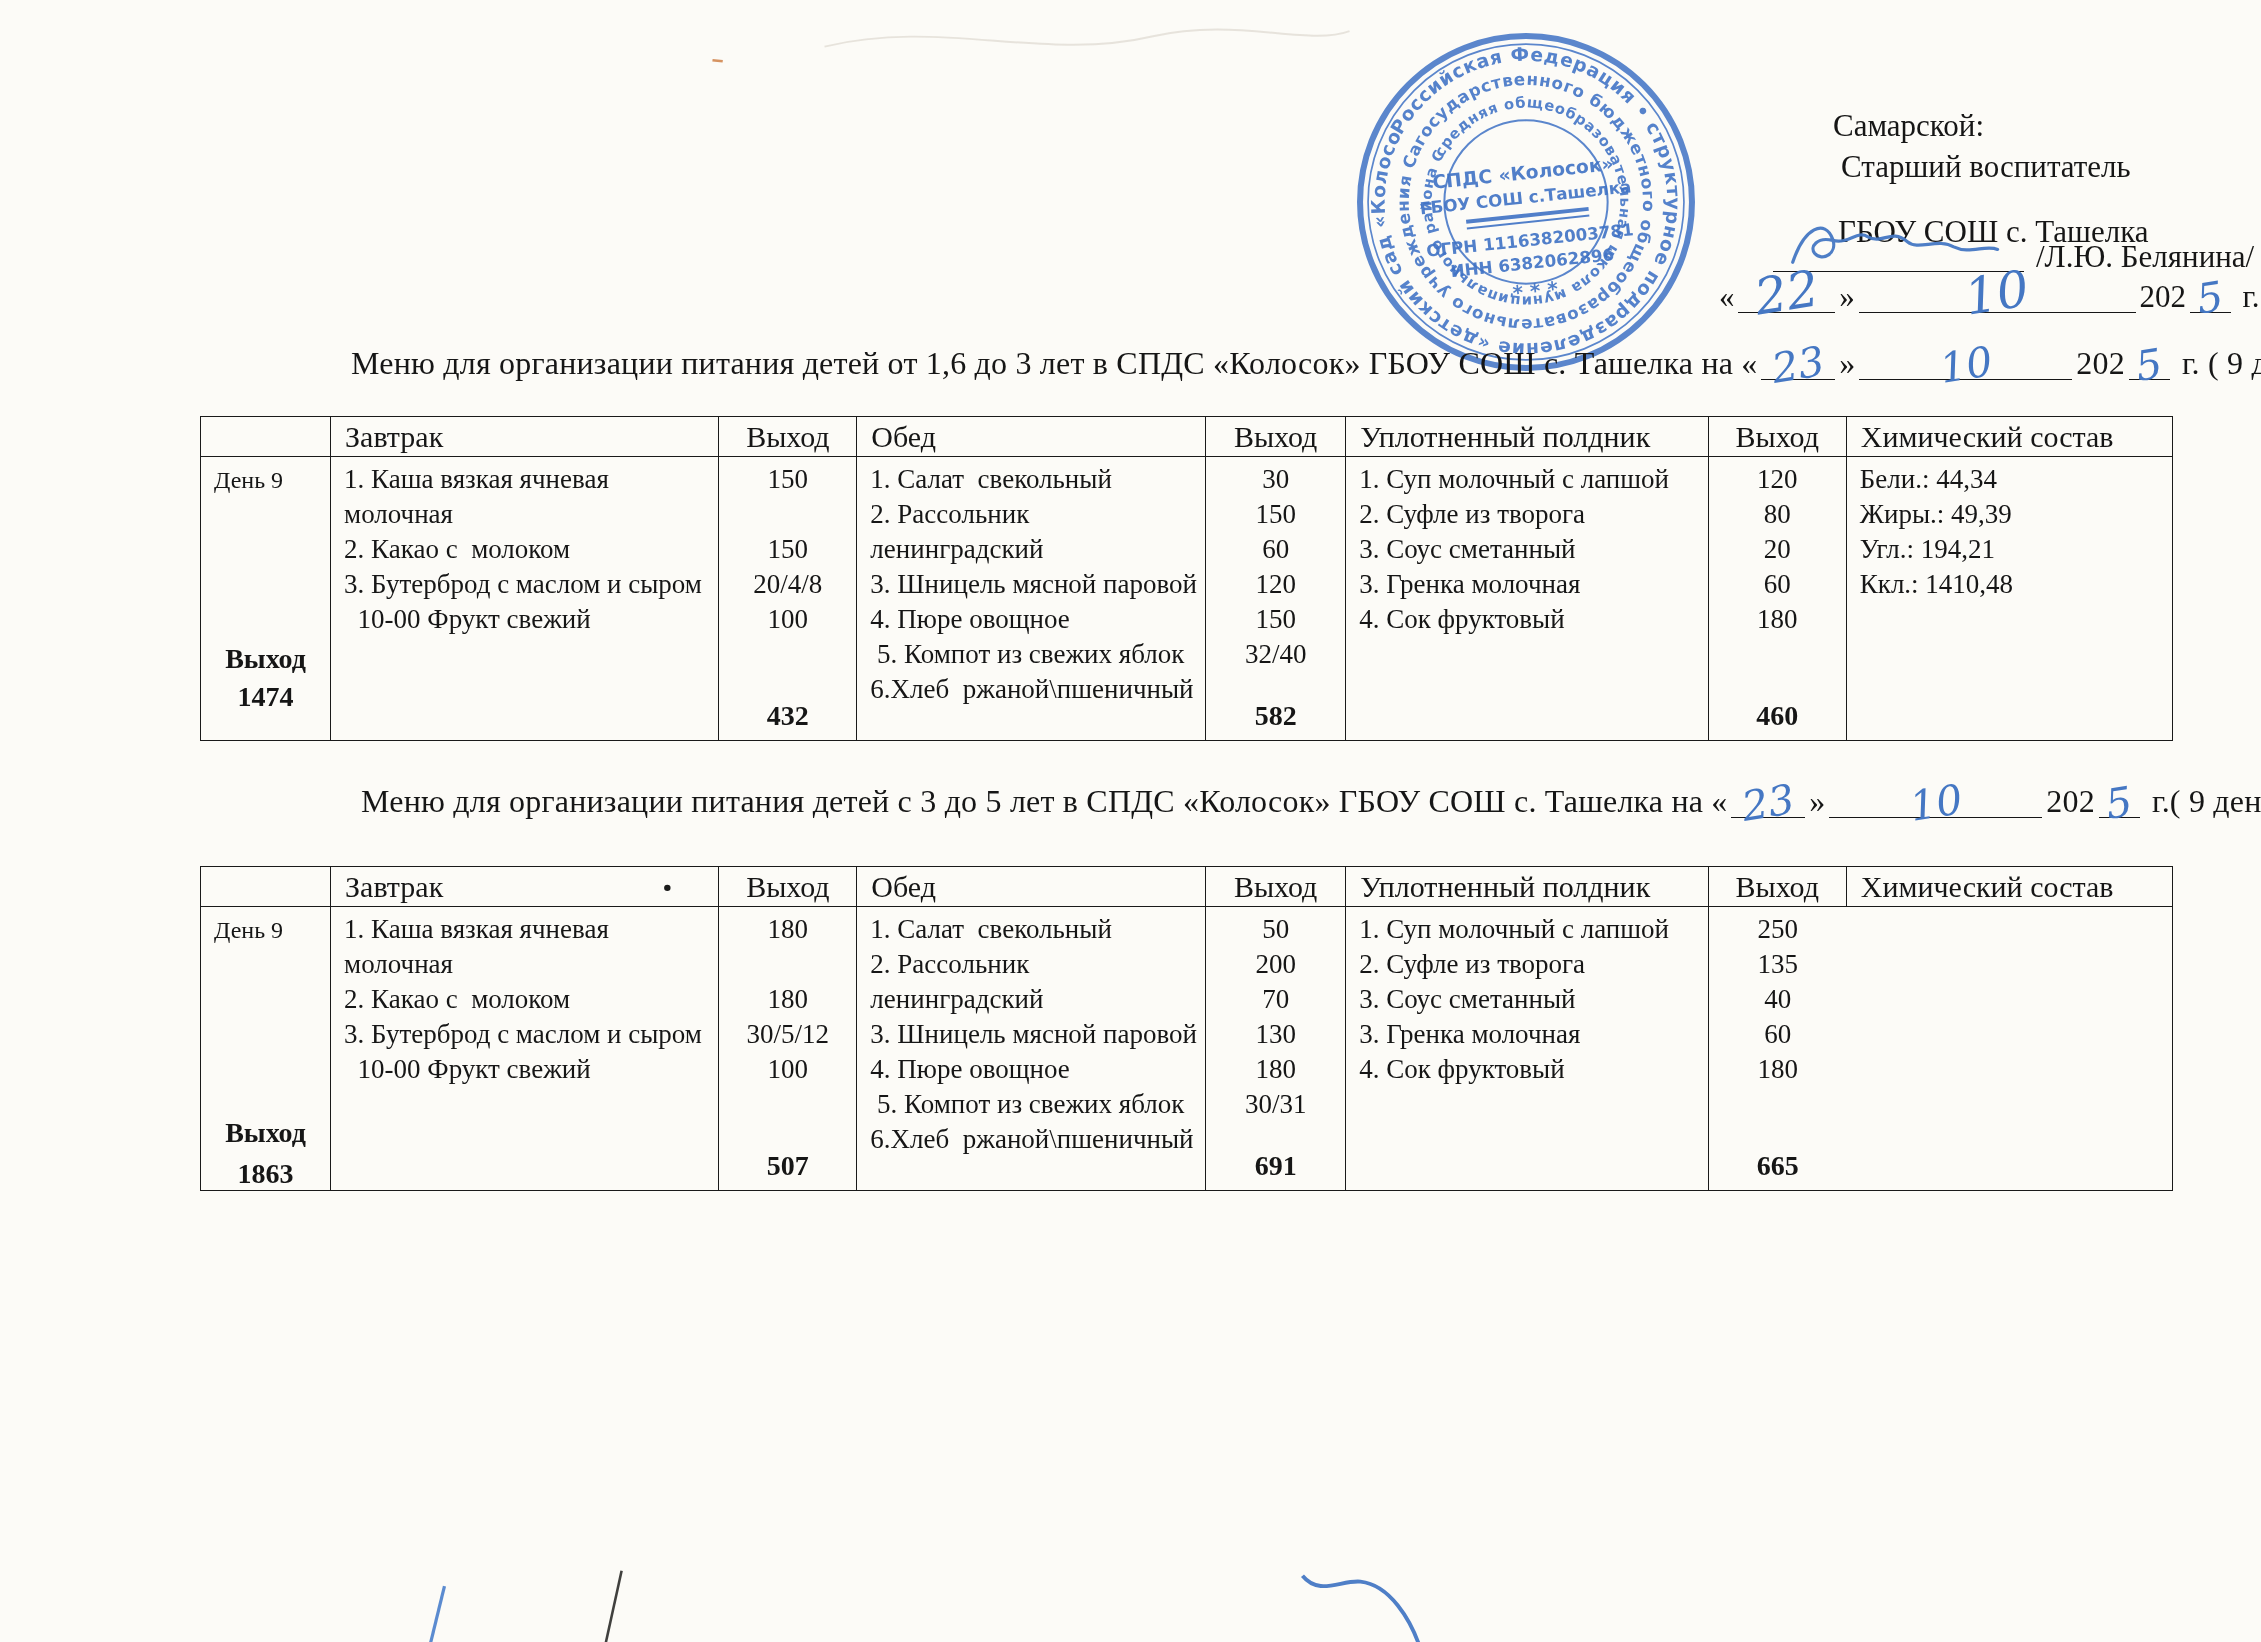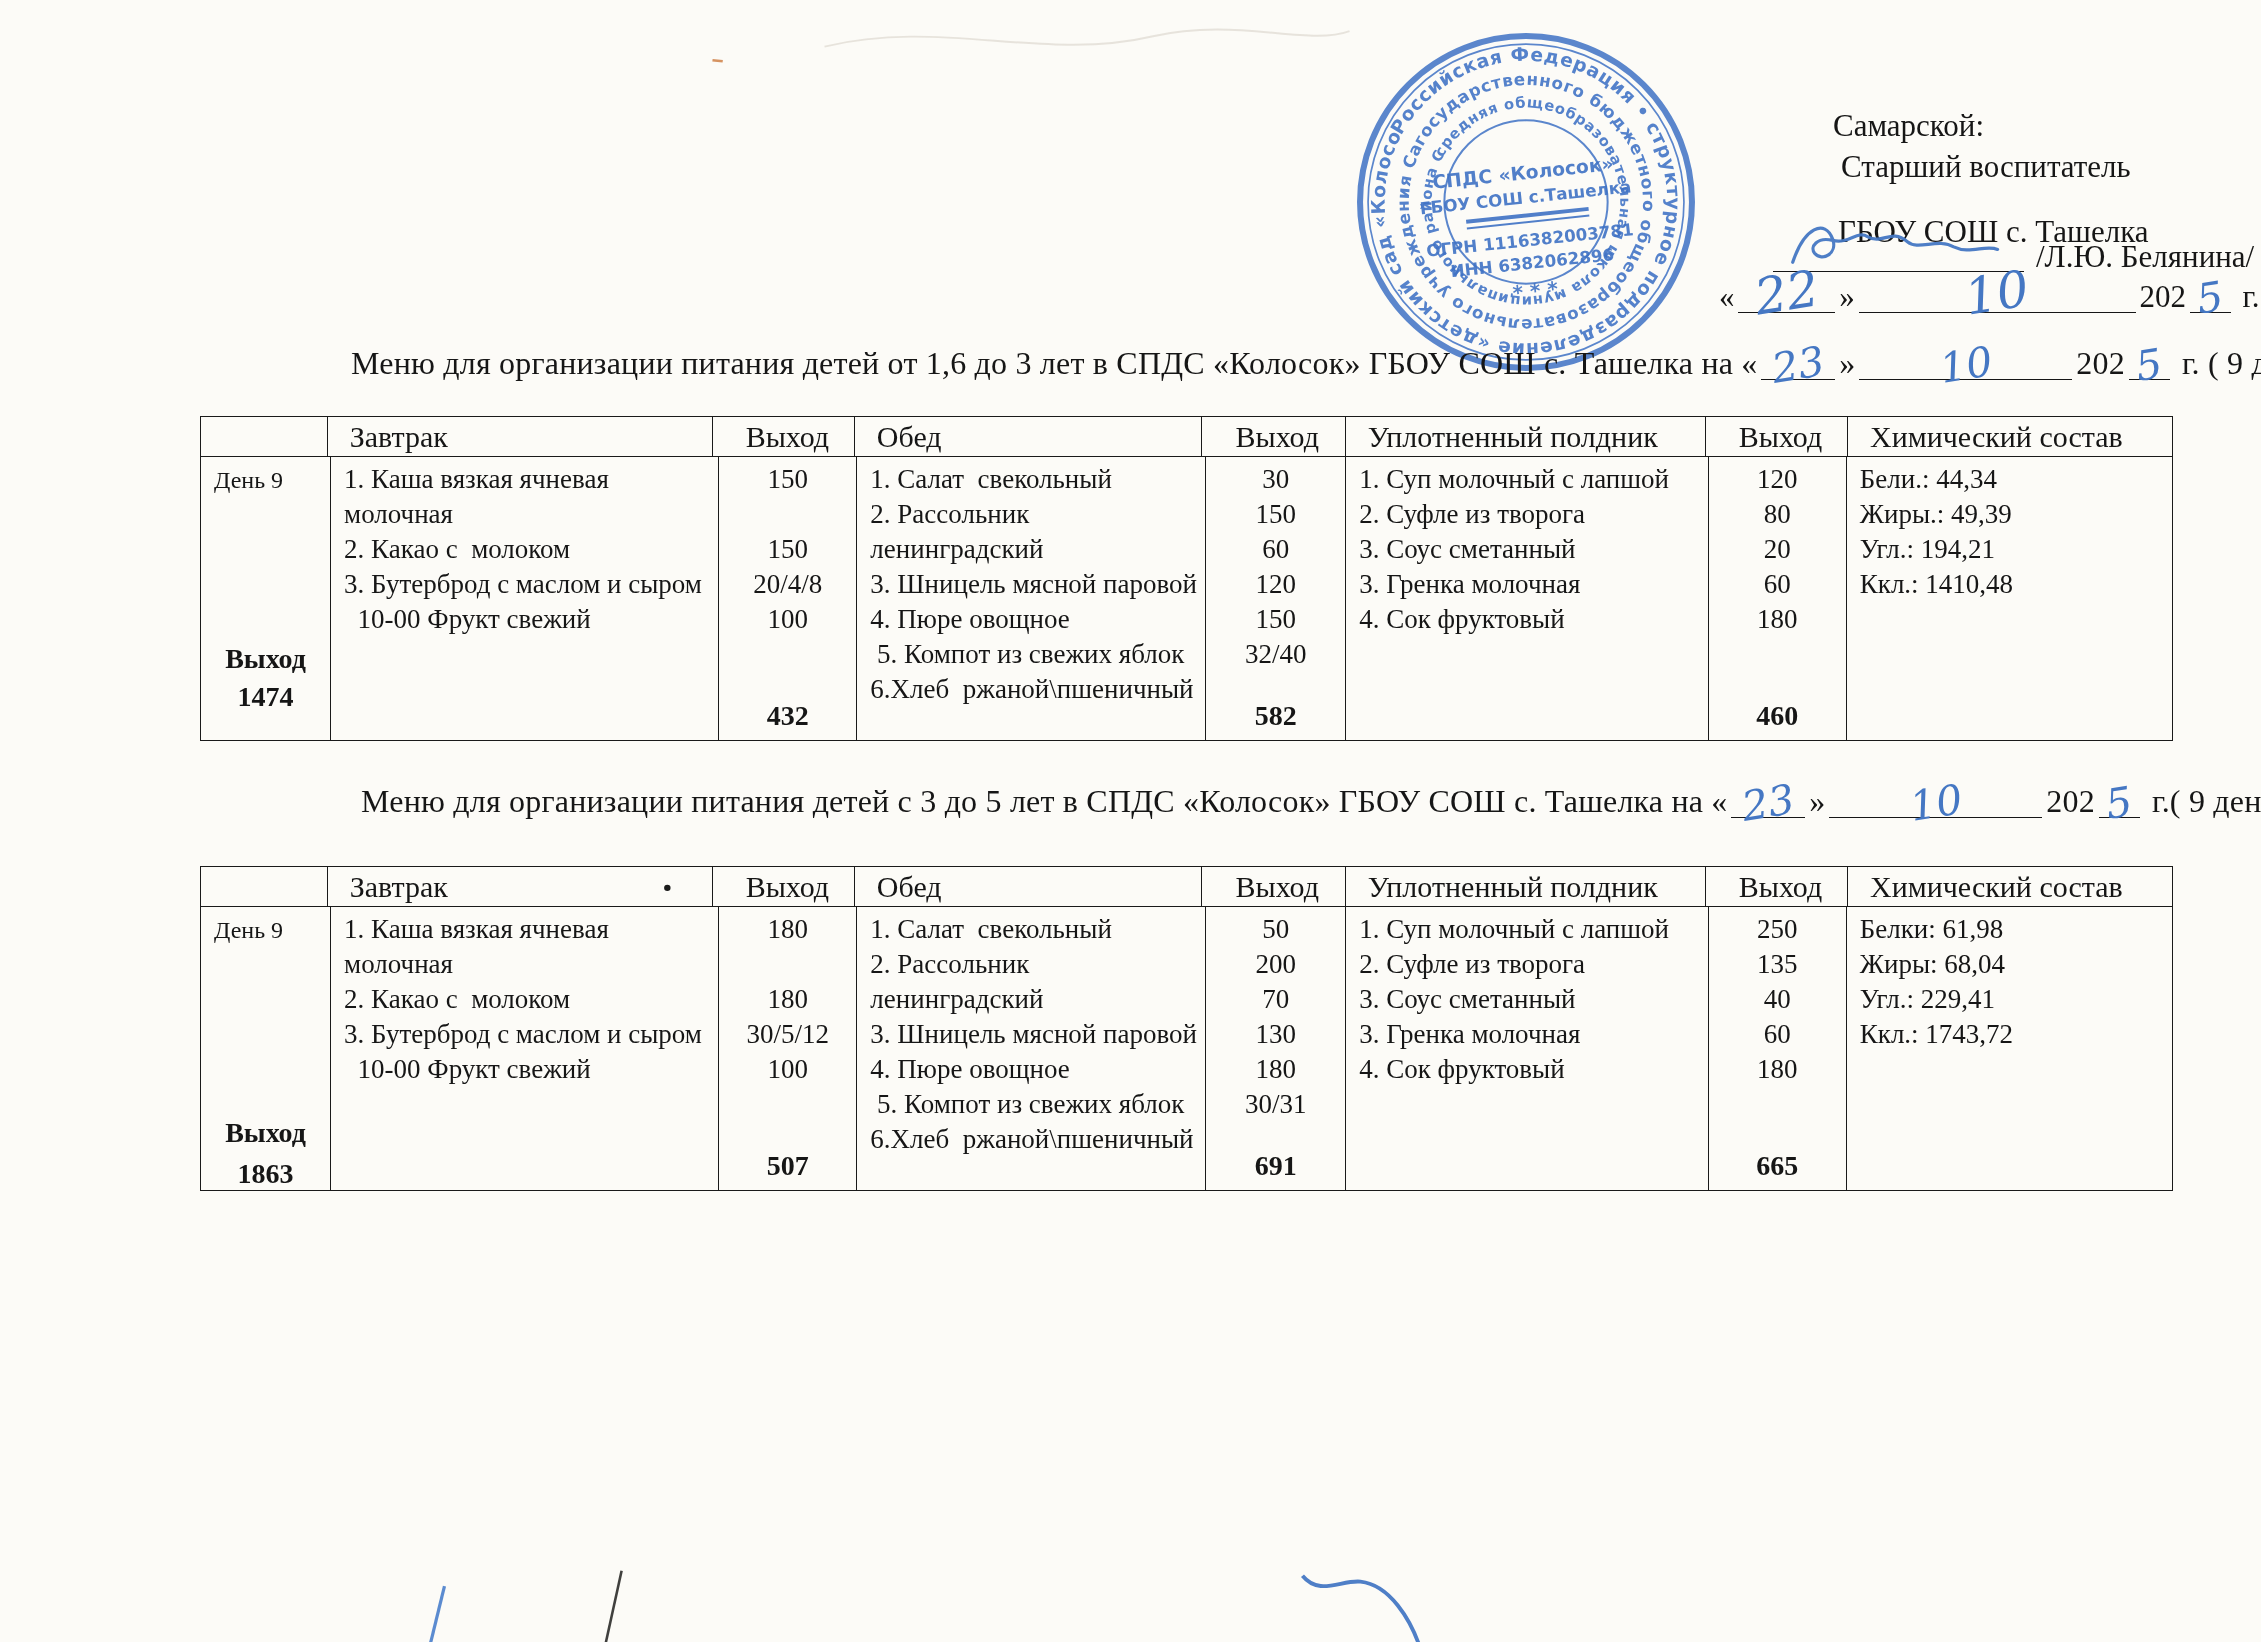--- a/index.html
+++ b/index.html
@@ -31,21 +31,21 @@
     display:inline-block;transform:rotate(-9deg);
     font-size:41px;line-height:0;position:relative;top:5.2px;
   }
   .hand.big{font-size:50px;top:2.6px;}
 
   
   .title{position:absolute;font-size:32px;white-space:nowrap;letter-spacing:0.2px;}
 
   
   .menu-table{position:absolute;left:200px;width:1971px;border:1.9px solid #1a1a1a;background:transparent;}
-  .thead{display:flex;height:39px;border-bottom:1.9px solid #1a1a1a;gap:8px;}
+  .thead{display:flex;height:39px;border-bottom:1.9px solid #1a1a1a;}
   .th{box-sizing:border-box;border-right:1.9px solid #1a1a1a;font-size:30px;padding:2.6px 0 0 14px;overflow:hidden;white-space:nowrap;}
   .th.center{text-align:center;padding-left:0;}
   .th:last-child{border-right:none;}
   .tbody{display:flex;height:283px;position:relative;}
   .td{box-sizing:border-box;border-right:1.9px solid #1a1a1a;position:relative;padding-top:5.2px;overflow:hidden;}
   .td:last-child{border-right:none;}
   .c0{width:6.6%}.c1{width:19.7%}.c2{width:7%}.c3{width:17.7%}
   .c4{width:7.1%}.c5{width:18.4%}.c6{width:7%}.c7{width:16.5%}
   .ln{height:35px;line-height:35px;font-size:27px;white-space:pre;padding-left:13px;}
   .valwrap .ln{padding-left:0;text-align:center;}
@@ -262,26 +262,20 @@
       <div class="td c6 valwrap">
         <div>
             <div class="ln">250</div>
             <div class="ln">135</div>
             <div class="ln">40</div>
             <div class="ln">60</div>
             <div class="ln">180</div>
           </div>
         <div class="total">665</div>
       </div>
-      <div class="td c7">
-          <div class="ln">Белки: 61,98</div>
-          <div class="ln">Жиры: 68,04</div>
-          <div class="ln">Угл.: 229,41</div>
-          <div class="ln">Ккл.: 1743,72</div>
-        </div>
     </div>
   </div>
 
   <svg class="overlay" width="2261" height="1643" viewBox="0 0 3510 2550">
     <path d="M1280,72 C1460,28 1620,96 1790,56 C1920,26 2030,72 2095,48" stroke="#d9d4c9" stroke-width="3" fill="none" opacity="0.6"></path>
     <rect x="1106" y="92" width="16" height="4" fill="#cf8046" transform="rotate(6 1114 94)" opacity="0.85"></rect>
     <circle cx="1036" cy="1378" r="5" fill="#1b1b1b"></circle>
     <line x1="690" y1="2462" x2="668" y2="2552" stroke="#5b8bd0" stroke-width="5"></line>
     <line x1="965" y1="2438" x2="940" y2="2552" stroke="#40403e" stroke-width="4"></line>
     <path d="M2022,2446 C2048,2478 2082,2452 2112,2455 C2158,2460 2190,2515 2204,2556" stroke="#4f7fc7" stroke-width="6" fill="none"></path>

